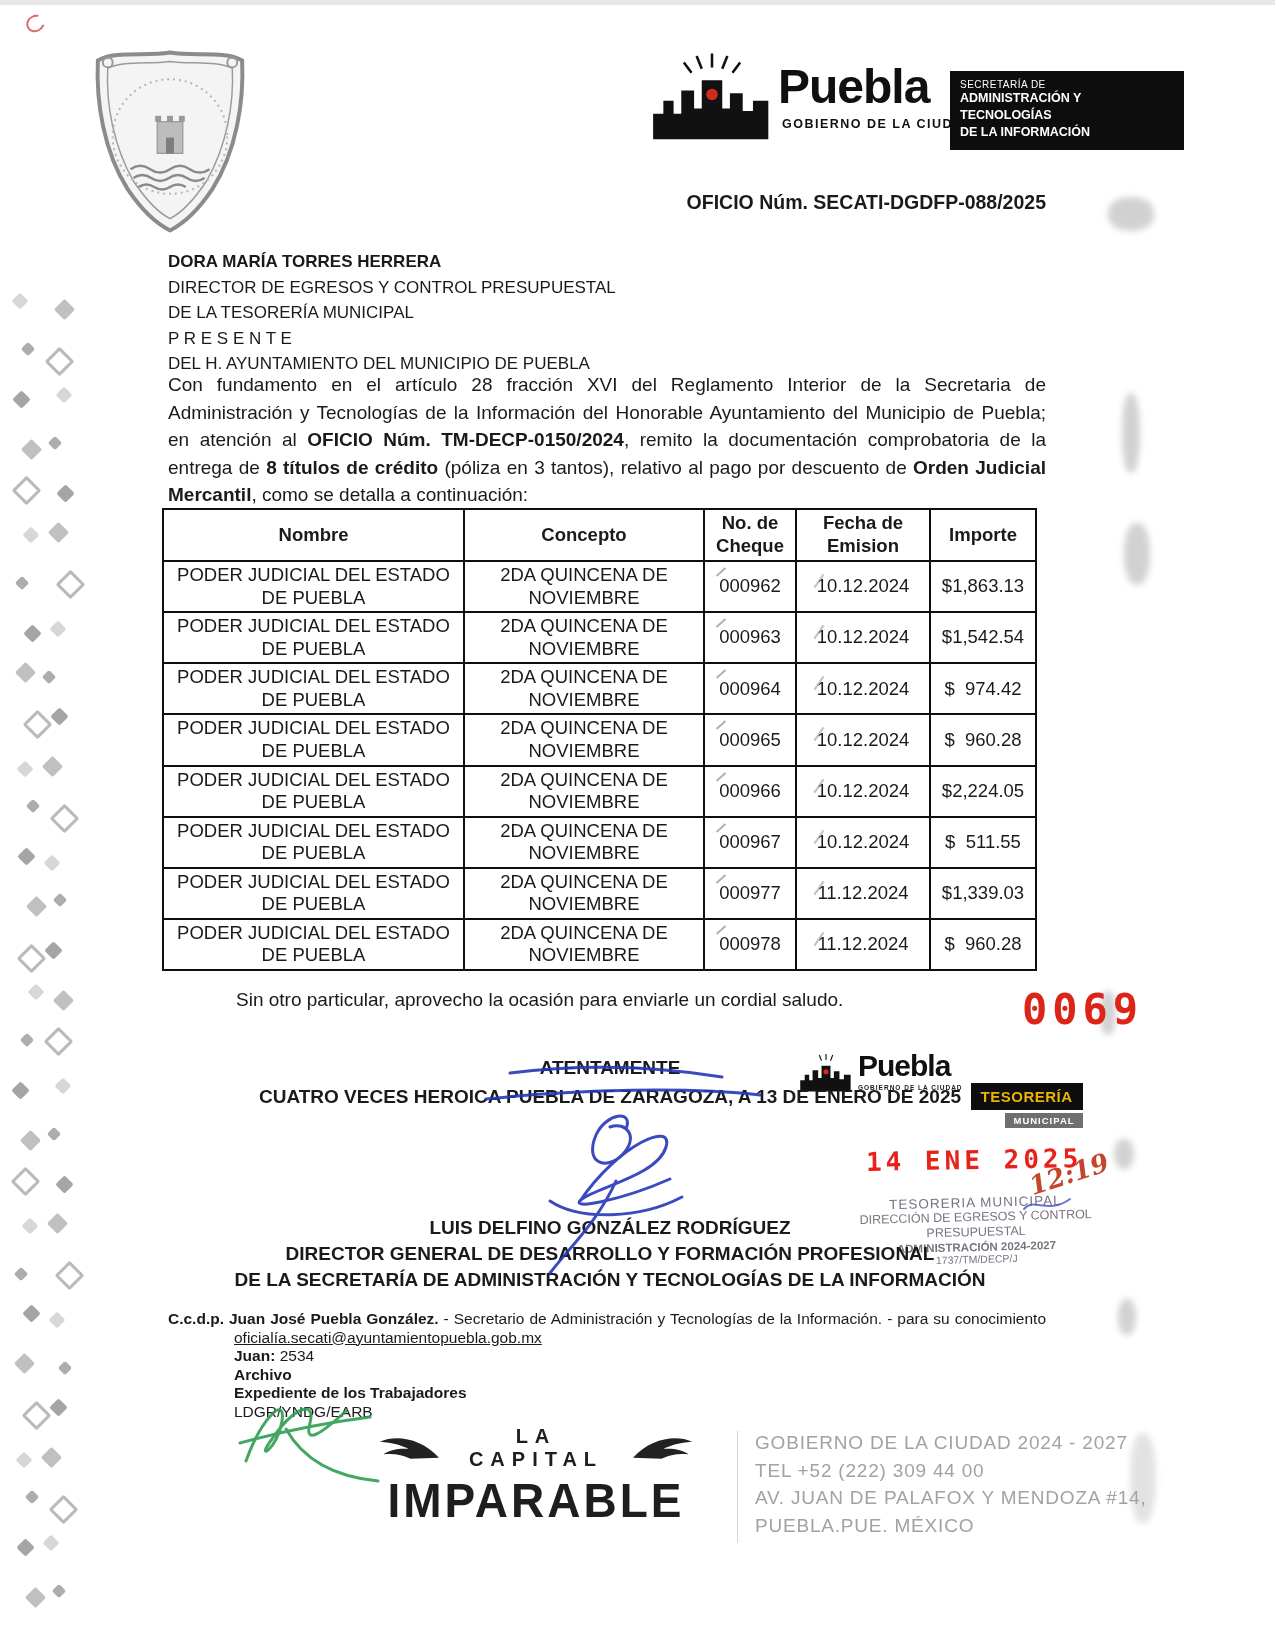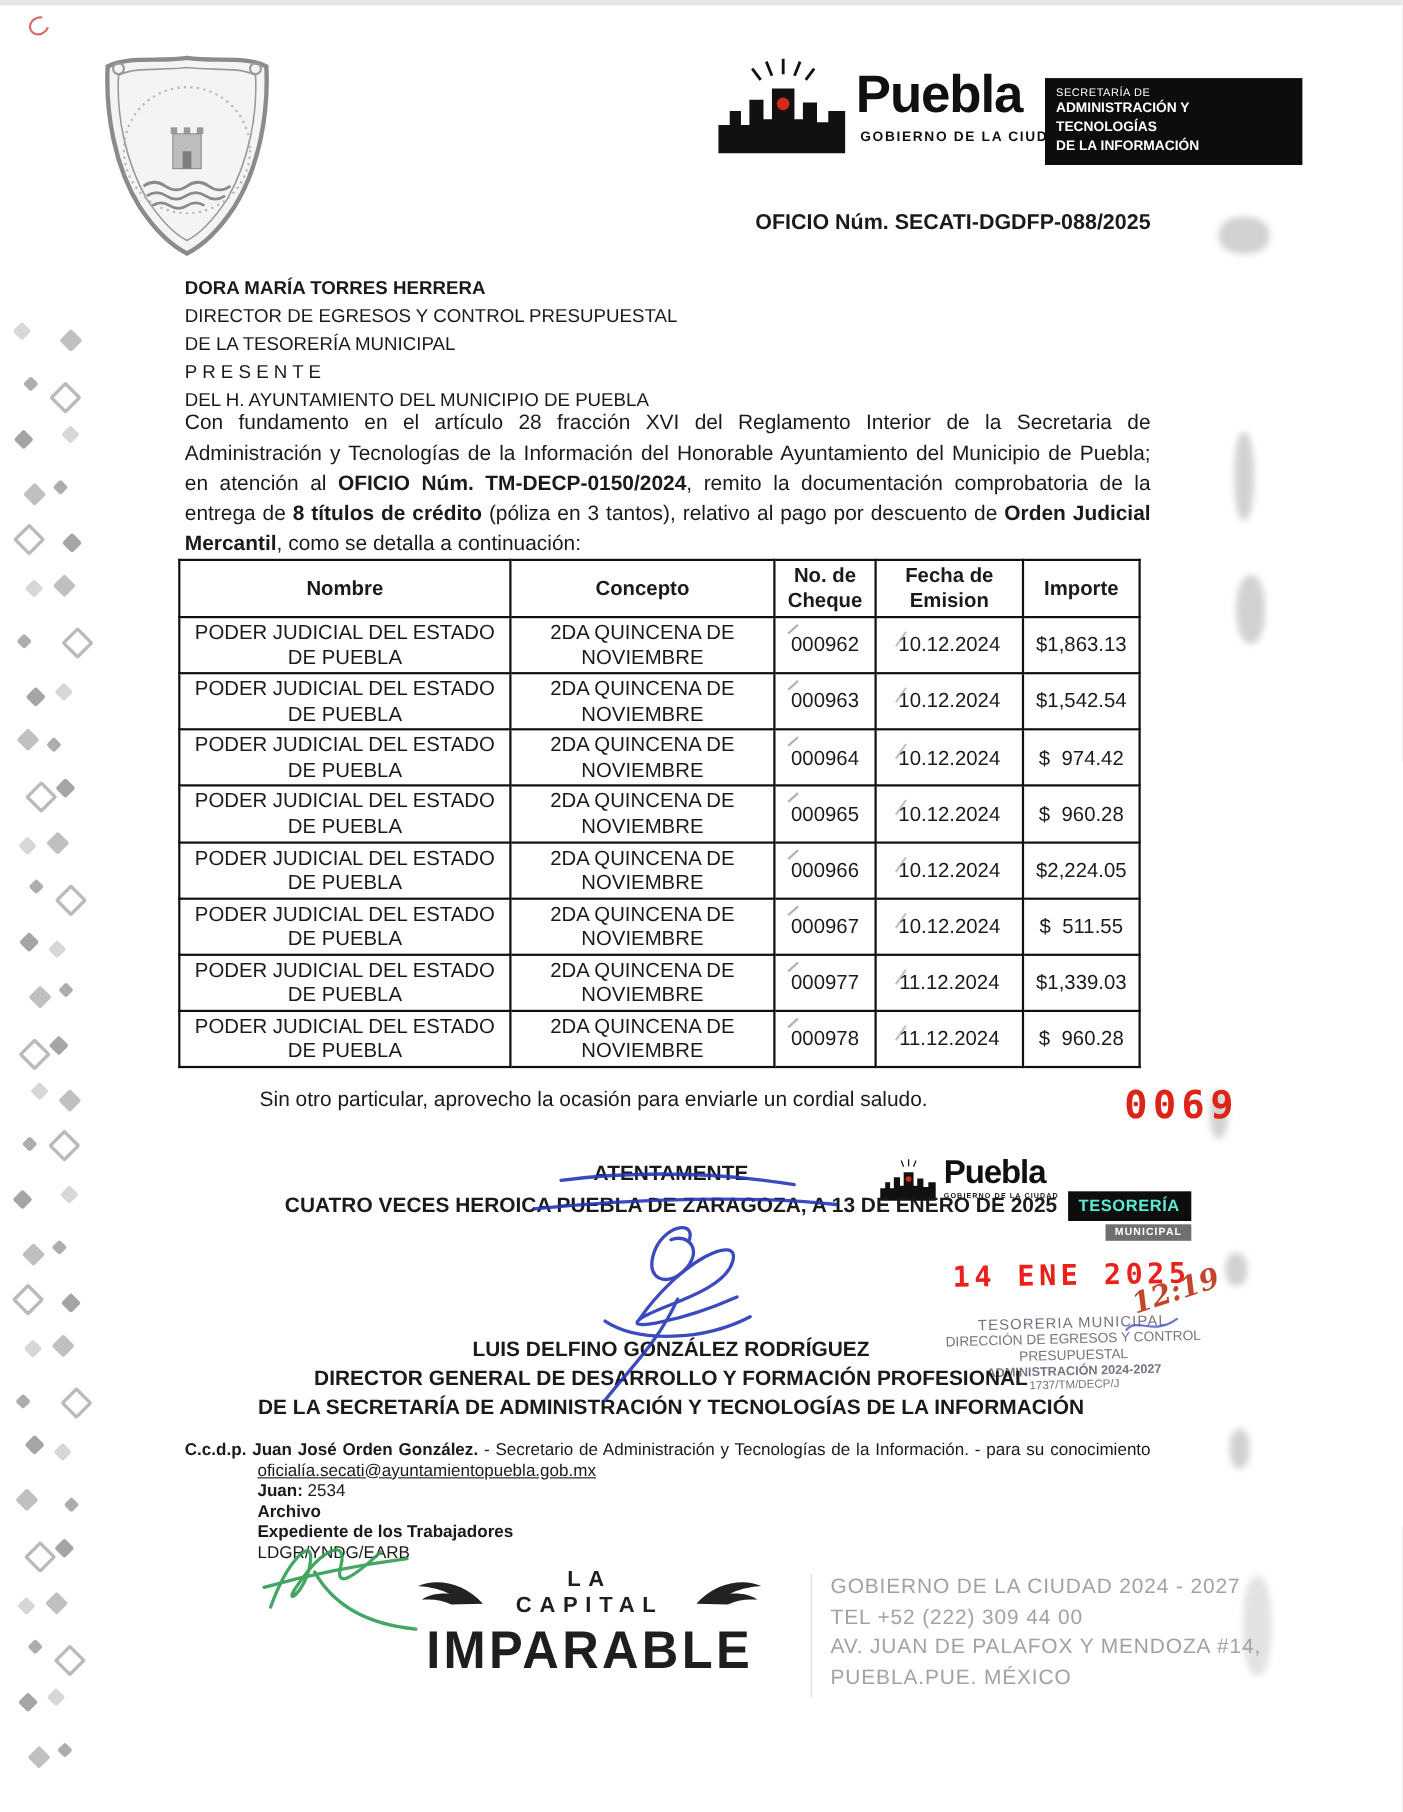--- a/index.html
+++ b/index.html
@@ -43,31 +43,31 @@
   .col-importe{white-space:pre;}
   #checks-table tbody td{position:relative;}
   #checks-table tbody .col-cheque::after{content:"";position:absolute;left:10px;top:9px;width:12px;height:2px;
      background:#9d9d9d;transform:rotate(-42deg);opacity:.8;}
   #checks-table tbody .col-fecha::after{content:"";position:absolute;left:14px;top:18px;width:16px;height:2px;
      background:#a8a8a8;transform:rotate(-55deg);opacity:.7;}
 
   
   #closing{left:236px;top:984px;font-size:19px;z-index:2;}
   #folio-0069{left:1022px;top:980px;font-family:"DejaVu Sans Mono",monospace;font-weight:bold;
-     font-size:35px;letter-spacing:5px;color:#dd2418;z-index:2;}
+     font-size:42px;letter-spacing:5px;color:#dd2418;z-index:2;}
 
   #atent-block{left:170px;top:1052px;width:880px;text-align:center;font-weight:bold;font-size:19px;z-index:2;}
   #atent-block .dl{margin-top:7px;}
 
   #tesoreria-stamp{left:798px;top:1044px;z-index:1;display:flex;align-items:flex-start;}
   #tesoreria-stamp .brandcol{margin-left:4px;}
   #tesoreria-stamp .bn{font-size:30px;font-weight:bold;color:#101010;letter-spacing:-1px;}
   #tesoreria-stamp .bt{font-size:6.5px;font-weight:bold;letter-spacing:1px;margin-top:1px;}
   #tesoreria-stamp .boxcol{margin-left:8px;margin-top:34px;text-align:right;}
-  .tes-box{background:#0d0d0d;color:#5eead4;font-weight:bold;font-size:15px;padding:5px 10px;letter-spacing:.5px;}
+  .tes-box{background:#0d0d0d;color:#eab308;font-weight:bold;font-size:15px;padding:5px 10px;letter-spacing:.5px;}
   .mun-box{display:inline-block;background:#6f6f6f;color:#fff;font-weight:bold;font-size:9.5px;
      padding:2px 8px;margin-top:2px;letter-spacing:1px;}
 
   #date-stamp{left:866px;top:1140px;font-family:"DejaVu Sans Mono",monospace;font-weight:bold;
      font-size:26px;letter-spacing:4px;color:#e8221a;transform:rotate(-1deg);z-index:2;}
   #time-hand{left:1028px;top:1154px;font-family:"DejaVu Serif",serif;font-style:italic;font-weight:bold;
      font-size:26px;color:#c2452c;transform:rotate(-18deg);z-index:3;}
   #time-swirl{left:1022px;top:1186px;z-index:3;}
   #received-stamp{left:836px;top:1190px;width:280px;text-align:center;color:#7b7280;
      transform:rotate(-1.5deg);z-index:2;}
@@ -347,21 +347,21 @@
       <path d="M80,22 C160,12 230,16 292,26"></path>
       <path d="M56,48 C150,38 260,36 330,44"></path>
       <path d="M196,78 C204,58 176,62 166,84 C154,112 176,120 192,104 C210,86 196,70 180,76"></path>
       <path d="M150,150 C190,92 244,70 236,96 C228,124 168,136 152,148 C136,160 190,150 240,128"></path>
       <path d="M120,150 C150,170 210,168 252,146"></path>
       <path d="M186,130 C168,170 140,196 120,222"></path>
     </g>
   </svg>
 
   <div id="cc-block" class="abs">
-    <div class="jl"><span class="b">C.c.d.p.  Juan José Orden González.</span><span> - Secretario de Administración y Tecnologías de la Información. - para su conocimiento</span></div>
+    <div class="jl"><span class="b">C.c.d.p.  Juan José Puebla González.</span><span> - Secretario de Administración y Tecnologías de la Información. - para su conocimiento</span></div>
     <div class="sub"><span id="cc-email">oficialía.secati@ayuntamientopuebla.gob.mx</span></div>
     <div class="sub"><span class="b">Juan:</span><span> 2534</span></div>
     <div class="sub b">Archivo</div>
     <div class="sub b">Expediente de los Trabajadores</div>
     <div class="sub">LDGR/YNDG/EARB</div>
   </div>
 
   <svg id="sig-green" class="abs" width="170" height="115" viewBox="0 0 170 115">
     <g fill="none" stroke="#2f9e53" stroke-width="3" stroke-linecap="round" opacity=".9">
       <path d="M18,84 C34,40 58,18 54,44 C50,72 26,86 44,62 C66,30 88,22 82,46 C76,68 92,58 118,34"></path>

